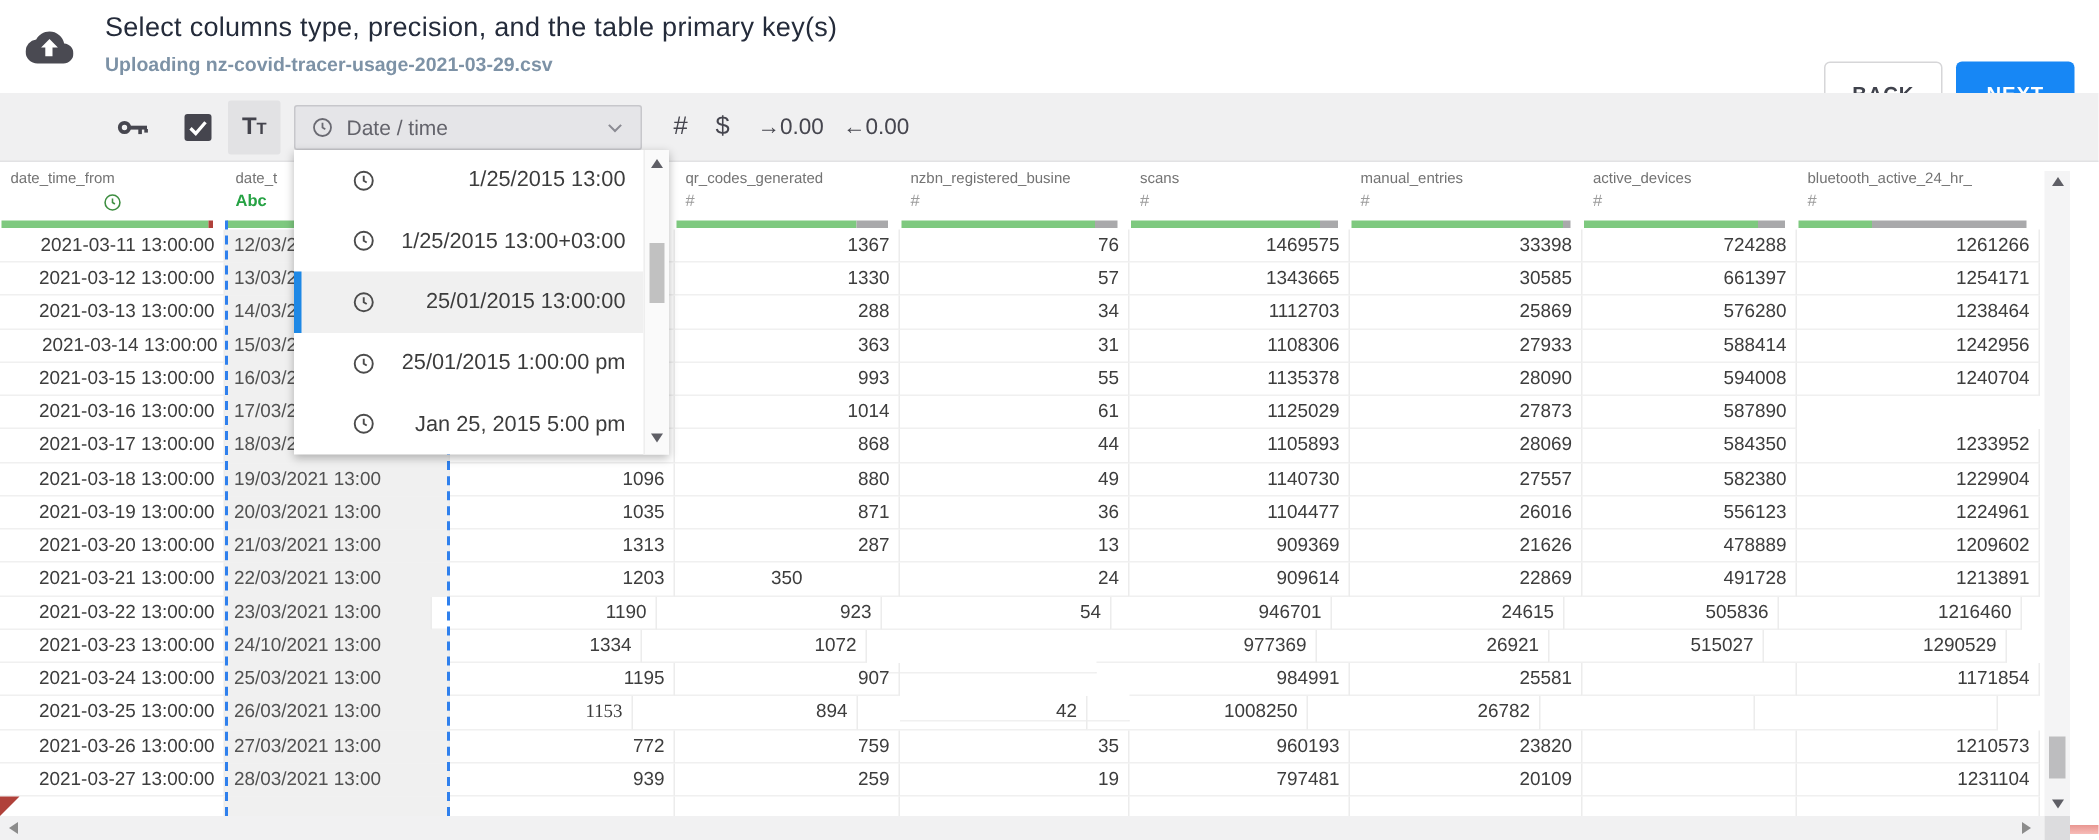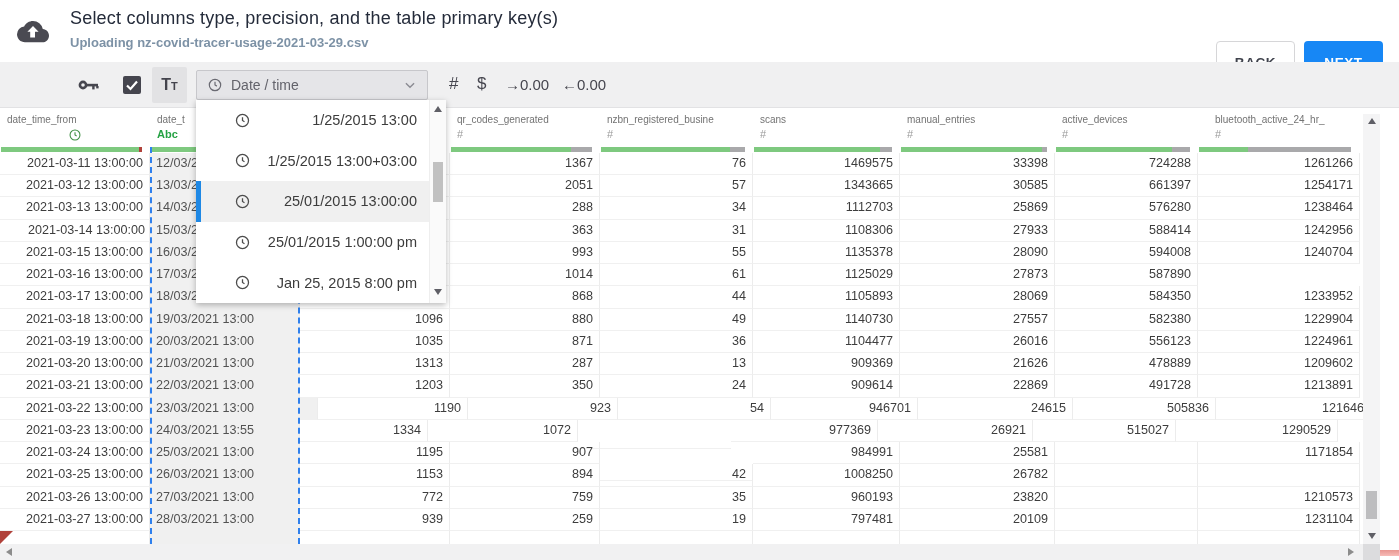--- a/index.html
+++ b/index.html
@@ -164,21 +164,21 @@
         <div class="th-type type-hash">#</div>
       </div>
       <div class="th" style="width: 155px;">
         <div class="th-name">manual_entries</div>
         <div class="th-type type-hash">#</div>
       </div>
       <div class="th" style="width: 143px;">
         <div class="th-name">active_devices</div>
         <div class="th-type type-hash">#</div>
       </div>
-      <div class="th" style="width: 162px; margin-left: 10px;">
+      <div class="th" style="width: 162px;">
         <div class="th-name">bluetooth_active_24_hr_</div>
         <div class="th-type type-hash">#</div>
       </div>
     </div>
   <div class="qbar-row">
       <div class="qcell" style="width: 150px;">
         <div style="width: 95.5%; background: rgb(126, 201, 127);"></div>
         <div style="width: 2%; background: rgb(176, 65, 58);"></div>
       </div>
       <div class="qcell" style="width: 150px;">
@@ -222,21 +222,21 @@
         <div class="td num" style="width: 153px;">76</div>
         <div class="td num" style="width: 147px;">1469575</div>
         <div class="td num" style="width: 155px;">33398</div>
         <div class="td num" style="width: 143px;">724288</div>
         <div class="td num" style="width: 162px;">1261266</div>
       </div>
       <div class="tr">
         <div class="td num" style="width: 150px;">2021-03-12 13:00:00</div>
         <div class="td sel" style="width: 150px;">13/03/2021 13:00</div>
         <div class="td num" style="width: 150px;"></div>
-        <div class="td num" style="width: 150px;">2051</div>
+        <div class="td num" style="width: 150px;">1330</div>
         <div class="td num" style="width: 153px;">57</div>
         <div class="td num" style="width: 147px;">1343665</div>
         <div class="td num" style="width: 155px;">30585</div>
         <div class="td num" style="width: 143px;">661397</div>
         <div class="td num" style="width: 162px;">1254171</div>
       </div>
       <div class="tr">
         <div class="td num" style="width: 150px;">2021-03-13 13:00:00</div>
         <div class="td sel" style="width: 150px;">14/03/2021 13:00</div>
         <div class="td num" style="width: 150px;"></div>
@@ -320,41 +320,41 @@
         <div class="td num" style="width: 153px;">13</div>
         <div class="td num" style="width: 147px;">909369</div>
         <div class="td num" style="width: 155px;">21626</div>
         <div class="td num" style="width: 143px;">478889</div>
         <div class="td num" style="width: 162px;">1209602</div>
       </div>
       <div class="tr">
         <div class="td num" style="width: 150px;">2021-03-21 13:00:00</div>
         <div class="td sel" style="width: 150px;">22/03/2021 13:00</div>
         <div class="td num" style="width: 150px;">1203</div>
-        <div class="td num" style="width: 150px;">350</div>
+        <div class="td num" style="width: 150px; text-align: center;">350</div>
         <div class="td num" style="width: 153px;">24</div>
         <div class="td num" style="width: 147px;">909614</div>
         <div class="td num" style="width: 155px;">22869</div>
         <div class="td num" style="width: 143px;">491728</div>
         <div class="td num" style="width: 162px;">1213891</div>
       </div>
       <div class="tr">
         <div class="td num" style="width: 150px;">2021-03-22 13:00:00</div>
-        <div class="td sel" style="width: 168px;">23/03/2021 13:00</div>
+        <div class="td sel" style="width: 138px;">23/03/2021 13:00</div>
         <div class="td num" style="width: 150px;">1190</div>
         <div class="td num" style="width: 150px;">923</div>
         <div class="td num" style="width: 153px;">54</div>
         <div class="td num" style="width: 147px;">946701</div>
         <div class="td num" style="width: 155px;">24615</div>
         <div class="td num" style="width: 143px;">505836</div>
         <div class="td num" style="width: 162px;">1216460</div>
       </div>
       <div class="tr">
         <div class="td num" style="width: 150px;">2021-03-23 13:00:00</div>
-        <div class="td sel" style="width: 150px;">24/03/2021 13:55</div>
+        <div class="td sel" style="width: 150px;">24/10/2021 13:00</div>
         <div class="td num" style="width: 128px;">1334</div>
         <div class="td num" style="width: 150px;">1072</div>
         <div class="td num" style="width: 153px; margin-top: 28px;">64</div>
         <div class="td num" style="width: 147px;">977369</div>
         <div class="td num" style="width: 155px;">26921</div>
         <div class="td num" style="width: 143px;">515027</div>
         <div class="td num" style="width: 162px;">1290529</div>
       </div>
       <div class="tr">
         <div class="td num" style="width: 150px;">2021-03-24 13:00:00</div>
@@ -363,21 +363,21 @@
         <div class="td num" style="width: 150px;">907</div>
         <div class="td num" style="width: 153px; margin-top: 38px;">65</div>
         <div class="td num" style="width: 147px;">984991</div>
         <div class="td num" style="width: 155px;">25581</div>
         <div class="td num" style="width: 143px;"></div>
         <div class="td num" style="width: 162px;">1171854</div>
       </div>
       <div class="tr">
         <div class="td num" style="width: 150px;">2021-03-25 13:00:00</div>
         <div class="td sel" style="width: 150px;">26/03/2021 13:00</div>
-        <div class="td num" style="width: 150px;">1153</div>
+        <div class="td num" style="width: 122px; font-family: Liberation Serif, serif;">1153</div>
         <div class="td num" style="width: 150px;">894</div>
         <div class="td num" style="width: 153px;">42</div>
         <div class="td num" style="width: 147px;">1008250</div>
         <div class="td num" style="width: 155px;">26782</div>
         <div class="td num" style="width: 143px;"></div>
         <div class="td num" style="width: 162px;"></div>
       </div>
       <div class="tr">
         <div class="td num" style="width: 150px;">2021-03-26 13:00:00</div>
         <div class="td sel" style="width: 150px;">27/03/2021 13:00</div>
@@ -444,21 +444,21 @@
             <circle cx="12" cy="12" r="8.5"></circle>
             <path d="M12 7.3V12l2.8 1.7"></path>
           </svg></span>
         <span class="olbl">25/01/2015 1:00:00 pm</span>
       </div>
       <div class="opt">
         <span class="oclock"><svg viewBox="0 0 24 24" fill="none" stroke="currentColor" stroke-width="1.8" style="width:100%;height:100%">
             <circle cx="12" cy="12" r="8.5"></circle>
             <path d="M12 7.3V12l2.8 1.7"></path>
           </svg></span>
-        <span class="olbl">Jan 25, 2015 8:00 pm</span>
+        <span class="olbl">Jan 25, 2015 5:00 pm</span>
       </div>
     </div>
   <div class="p-scroll">
     <div class="tri tri-up" style="margin-top:6px"></div>
     <div class="p-thumb"></div>
     <div class="tri tri-down" style="position:absolute;bottom:8px;left:4px"></div>
   </div>
 </div>
 
 <div class="vscroll">

